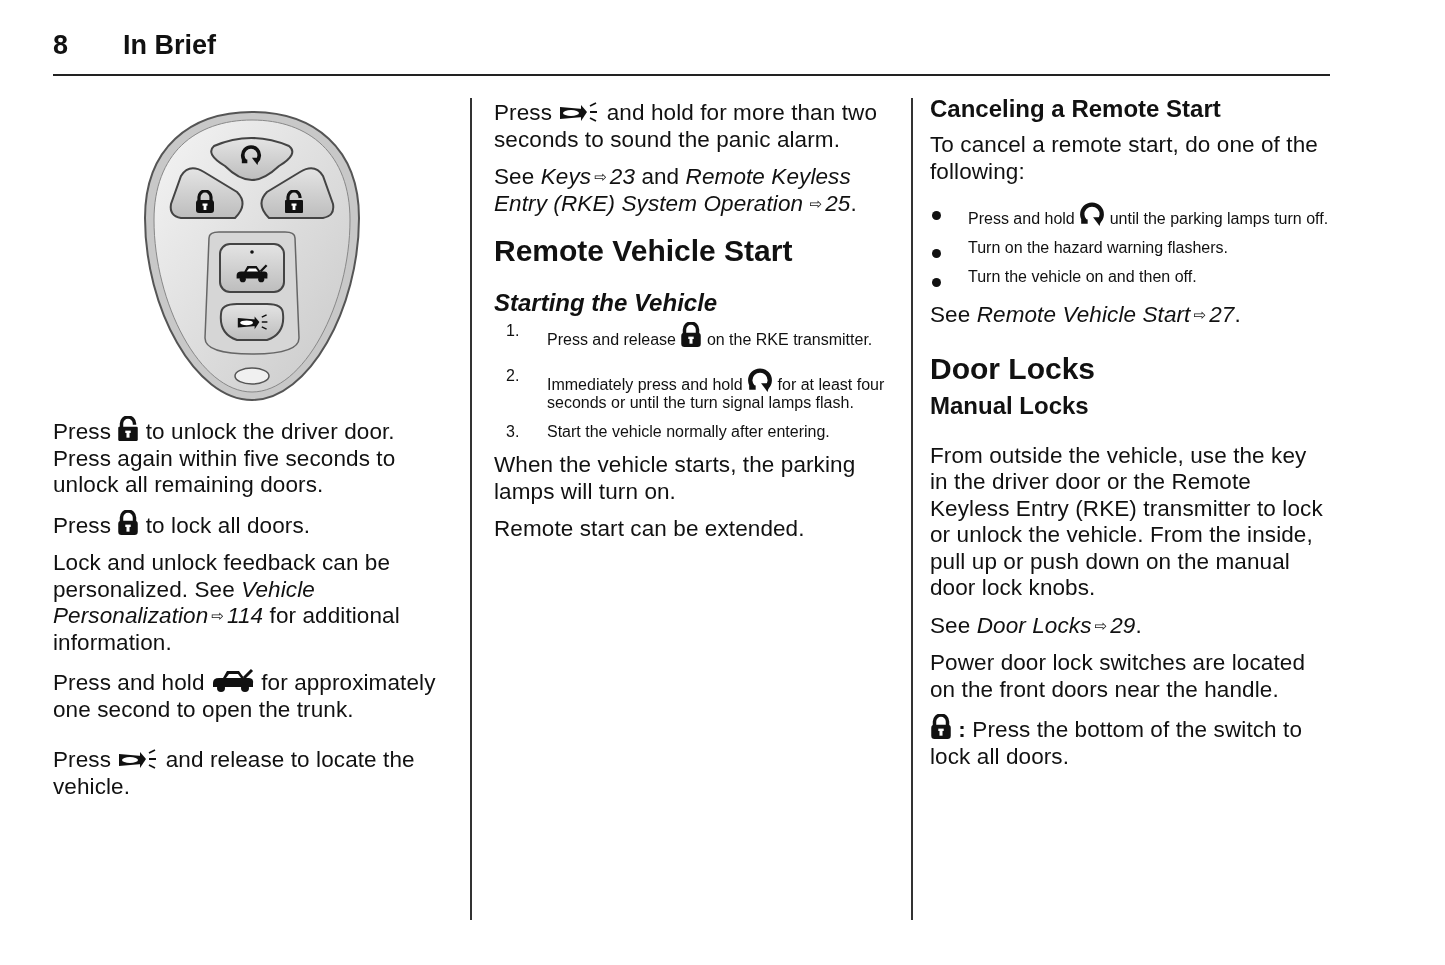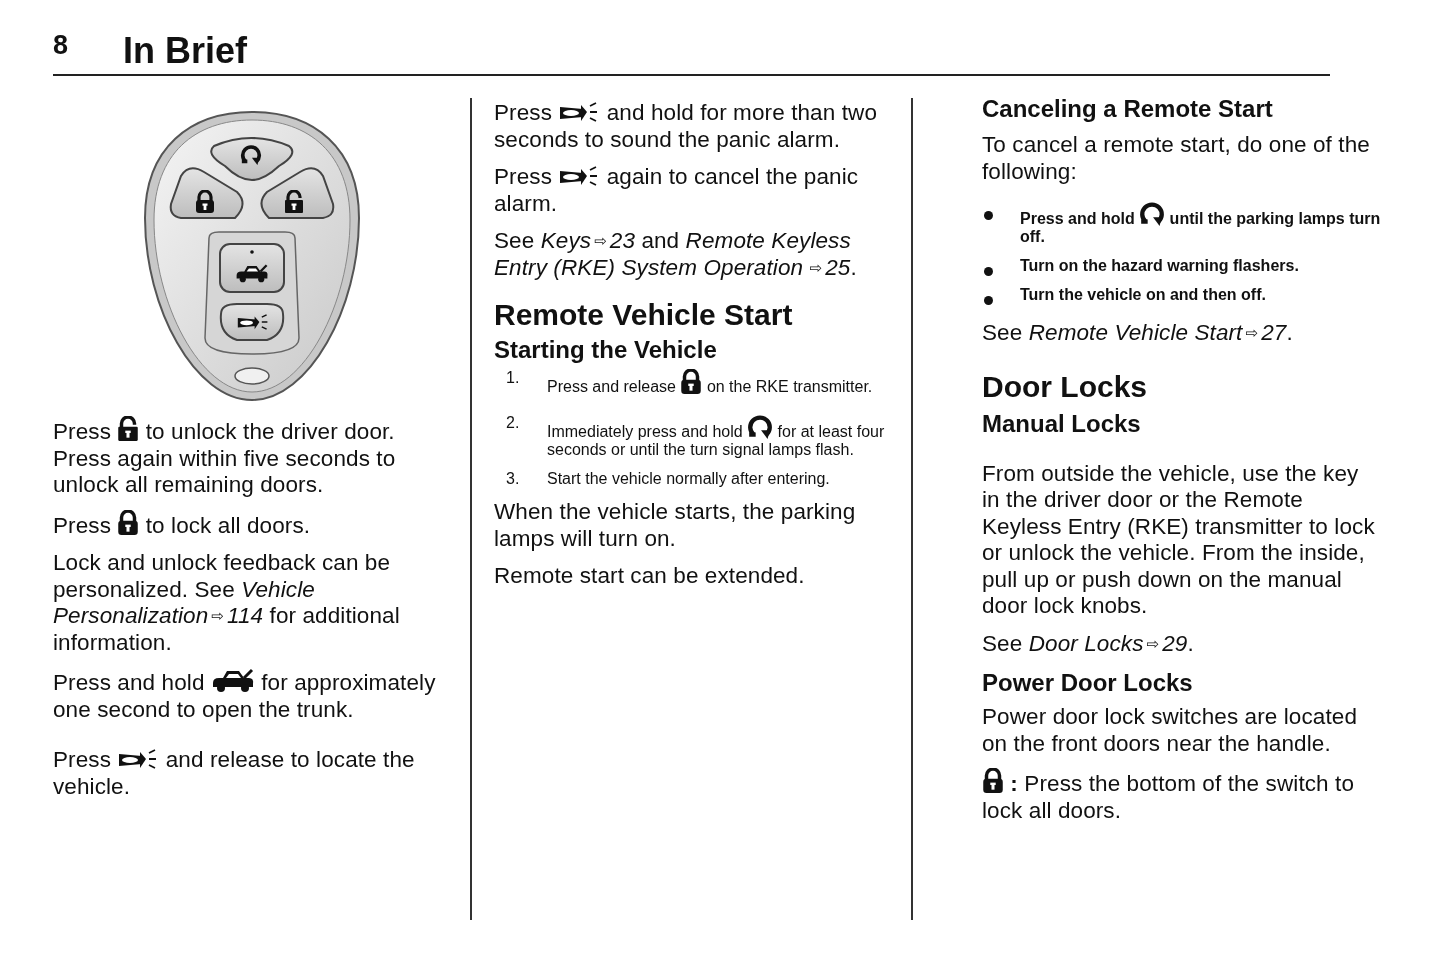--- a/index.html
+++ b/index.html
@@ -1,38 +1,38 @@
 <!DOCTYPE html>
 <html><head>
 <meta charset="utf-8">
 <style>
   html, body { margin: 0; padding: 0; background: #ffffff; }
   body { width: 1445px; height: 965px; position: relative; overflow: hidden;
          font-family: "Liberation Sans", sans-serif; color: #111111; }
   .header { position: absolute; left: 53px; top: 28px; width: 1277px; height: 46px; border-bottom: 2px solid #222; }
   .page-num { position: absolute; left: 0; top: 2px; font-size: 27px; font-weight: bold; }
-  .page-title { position: absolute; left: 70px; top: 2px; font-size: 36px; font-weight: bold; }
+  .page-title { position: absolute; left: 70px; top: 2px; font-size: 27px; font-weight: bold; }
   .col { position: absolute; top: 96px; }
   .col1 { left: 53px; width: 400px; }
   .col2 { left: 494px; width: 405px; top: 100px; }
-  .col3 { left: 982px; width: 400px; top: 94px; }
+  .col3 { left: 930px; width: 400px; top: 94px; }
   .vline { position: absolute; width: 1.5px; background: #333; top: 98px; height: 822px; }
   .vline1 { left: 470px; }
   .vline2 { left: 911px; }
   p { margin: 0; font-size: 22.5px; line-height: 26.5px; letter-spacing: 0.1px; }
   .para { margin-bottom: 11px; }
   h1 { margin: 0; font-size: 30px; font-weight: bold; line-height: 36px; }
   h2 { margin: 0; font-size: 24px; font-weight: bold; line-height: 30px; }
   i { font-style: italic; }
   .ico { display: inline-block; vertical-align: -3px; }
   .arrow { font-size: 15px; vertical-align: 2px; margin: 0 3px; }
   ol.steps { list-style: none; margin: 0 0 10px 0; padding: 0; }
   ol.steps li { position: relative; padding-left: 53px; margin-bottom: 11px; }
   ol.steps li .num { position: absolute; left: 12px; top: 0; }
-  ul.bul { list-style: none; margin: 0 0 16px 0; padding: 0; font-weight: bold; }
+  ul.bul { list-style: none; margin: 0 0 16px 0; padding: 0; }
   ul.bul li { position: relative; padding-left: 38px; margin-bottom: 11px; }
   ul.bul li .dot { position: absolute; left: 2px; top: 10px; width: 9px; height: 9px; border-radius: 50%; background: #111; }
   .fob { position: absolute; left: 139px; top: 108px; width: 226px; height: 296px; }
 </style>
 </head>
 <body>
 
 <svg width="0" height="0" style="position:absolute">
   <defs>
     <symbol id="sym-lock" viewBox="0 0 20 24">
@@ -141,36 +141,29 @@
 </div>
 
 <div class="col col2">
   <p class="para">
     <span>Press</span>
     <svg class="ico" width="42" height="22">
         <use href="#sym-horn"></use>
       </svg>
     <span>and hold for more than two seconds to sound the panic alarm.</span>
   </p>
-  <p class="para" style="margin-top:6px;">
-    <span>Press</span>
-    <svg class="ico" width="42" height="22">
-        <use href="#sym-horn"></use>
-      </svg>
-    <span>again to cancel the panic alarm.</span>
-  </p>
   <p class="para">
     <span>See</span>
     <i>Keys</i><span class="arrow">⇨</span><i>23</i>
     <span>and</span>
     <i>Remote Keyless Entry (RKE) System Operation</i>
     <span class="arrow" style="margin-left:0">⇨</span><i>25</i><span>.</span>
   </p>
   <h1 style="margin-top:16px;">Remote Vehicle Start</h1>
-  <h2 style="margin-top:2px;margin-bottom:4px;">Starting the Vehicle</h2>
+  <h2 style="margin-top:19px;margin-bottom:4px;font-style:italic;">Starting the Vehicle</h2>
   <ol class="steps">
     <li style="margin-bottom:18px;">
       <span class="num">1.</span>
       <span>Press and release</span>
       <svg class="ico" width="22" height="26">
           <use href="#sym-lock"></use>
         </svg>
       <span>on the RKE transmitter.</span>
     </li>
     <li>
@@ -215,21 +208,20 @@
     <span>See</span>
     <i>Remote Vehicle Start</i><span class="arrow">⇨</span><i>27</i><span>.</span>
   </p>
   <h1 style="margin-top:22px;">Door Locks</h1>
   <h2 style="margin-top:4px;margin-bottom:22px;">Manual Locks</h2>
   <p class="para">From outside the vehicle, use the key in the driver door or the Remote Keyless Entry (RKE) transmitter to lock or unlock the vehicle. From the inside, pull up or push down on the manual door lock knobs.</p>
   <p class="para">
     <span>See</span>
     <i>Door Locks</i><span class="arrow">⇨</span><i>29</i><span>.</span>
   </p>
-  <h2 style="margin-top:10px;margin-bottom:6px;">Power Door Locks</h2>
   <p class="para">Power door lock switches are located on the front doors near the handle.</p>
   <p class="para">
     <svg class="ico" width="22" height="26">
         <use href="#sym-lock"></use>
       </svg>
     <b>:</b>
     <span>Press the bottom of the switch to lock all doors.</span>
   </p>
 </div>
 

